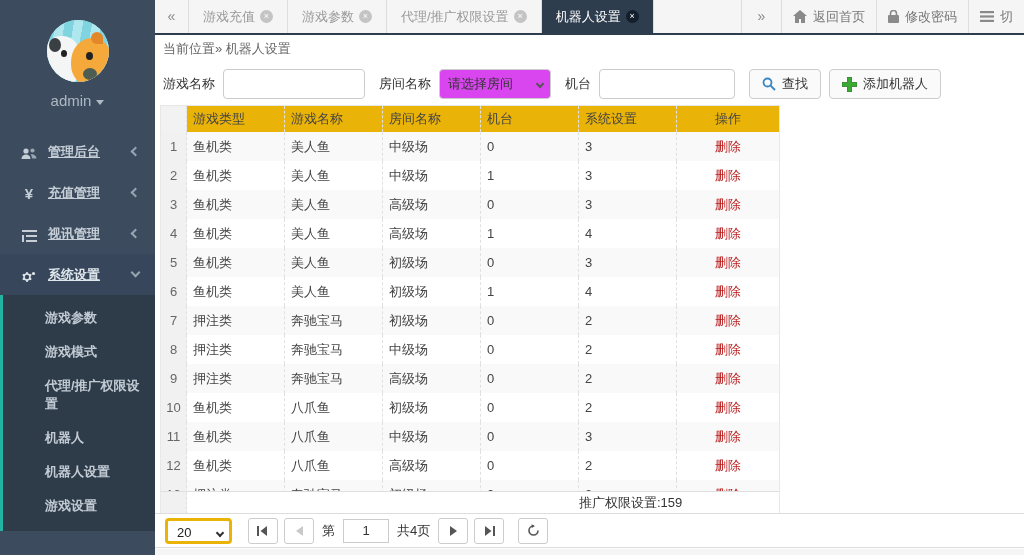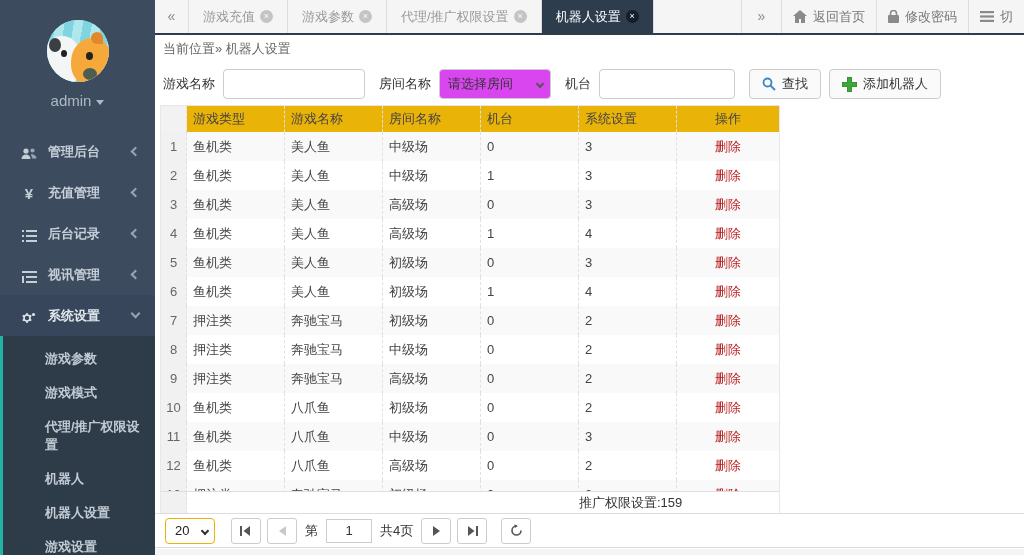--- a/index.html
+++ b/index.html
@@ -24,21 +24,21 @@
     background:#e2882a; border-radius:50% 50% 0 50%; }
   .avatar .eye1 { position:absolute; left:14px; top:30px; width:6px; height:7px; background:#222; border-radius:50%; }
   .avatar .eye2 { position:absolute; right:16px; top:32px; width:7px; height:8px; background:#222; border-radius:50%; }
   .avatar .pad { position:absolute; right:12px; bottom:2px; width:14px; height:12px;
     background:#4e5d52; border-radius:50%; }
   .user-row { margin-top:10px; text-align:center; color:#aeb9c4; font-size:15px; }
   .caret-down { display:inline-block; width:0; height:0; margin-left:5px; vertical-align:middle;
     border-left:4px solid transparent; border-right:4px solid transparent; border-top:5px solid #aeb9c4; }
   .menu { margin-top:22px; }
   .menu-item { position:relative; height:41px; line-height:41px; padding-left:20px;
-    color:#c6cfd8; font-size:13px; font-weight:bold; cursor:pointer; }
+    color:#c6cfd8; font-size:13px; font-weight:bold; cursor:pointer;text-decoration:underline; }
   .menu-item .mi-icon { display:inline-block; width:18px; margin-right:10px; vertical-align:middle; text-align:center; }
   .menu-item svg { vertical-align:middle; }
   .chev { position:absolute; right:16px; top:17px; width:7px; height:7px;
     border-left:2px solid #97a3ae; border-bottom:2px solid #97a3ae; transform:rotate(45deg); }
   .chev.down { transform:rotate(-45deg); top:15px; }
   .menu-item.active { background:#37465a; color:#dfe6ec; }
   .submenu { background:#2e3c4a; border-left:3px solid #22b3a2; padding:6px 0 8px 0; }
   .submenu-item { padding:8px 10px 8px 42px; color:#c2cbd4; font-size:13px; font-weight:bold;
     line-height:18px; cursor:pointer; }
 
@@ -98,21 +98,21 @@
   .c6 { flex:1; text-align:center; padding-left:0; border-right:none; }
   .del { color:#b91c1c; text-decoration:none; cursor:pointer; }
   .summary-row { display:flex; height:23px; border-top:1px solid #dfdfdf; background:#fff; }
   .summary-row .sumcell0 { width:26px; background:#f1f1f1; border-right:1px dashed #e0e0e0; }
   .summary-row .sumtext { padding-left:392px; font-size:13px; color:#333; line-height:22px; }
 
   
   .pager { position:absolute; left:0; top:513px; width:869px; height:35px; background:#fff;
     border-top:1px solid #ddd; border-bottom:1px solid #ddd; display:flex; align-items:center;
     padding-left:10px; gap:6px; }
-  .psel { position:relative; width:50px; height:26px; border:1px solid #eab308; border-radius:4px;
+  .psel { position:relative; width:67px; height:26px; border:3px solid #eab308; border-radius:4px;
     font-size:13px; color:#222; line-height:24px; padding-left:9px; background:#fff; cursor:pointer; }
   .psel .sel-caret { position:absolute; right:6px; top:9px; width:6px; height:6px;
     border-left:2px solid #333; border-bottom:2px solid #333; transform:rotate(-45deg); }
   .pgroup { display:flex; align-items:center; gap:6px; margin-left:10px; }
   .pbtn { width:30px; height:26px; border:1px solid #ccc; border-radius:3px; background:#fff;
     display:flex; align-items:center; justify-content:center; cursor:pointer; }
   .ptext { font-size:13px; color:#333; margin:0 2px; }
   .pinput { width:46px; height:24px; border:1px solid #ccc; text-align:center; font-size:13px; color:#333; }
   .bottom-strip { position:absolute; left:0; top:549px; width:869px; height:6px; background:#f5f5f5; }
 </style>
@@ -145,35 +145,20 @@
               <circle cx="5" cy="4" r="2.6" fill="#c6cfd8"></circle>
               <path d="M0.5 12c0-3 2-4.6 4.5-4.6S9.5 9 9.5 12z" fill="#c6cfd8"></path>
               <circle cx="11.5" cy="3.5" r="2.1" fill="#9aa6b1"></circle>
               <path d="M9.8 7.2c2.8-.4 5.7 1.2 5.7 4.3h-4.2" fill="#9aa6b1"></path>
             </svg>
         </span><span>管理后台</span>
         <span class="chev"></span>
       </div>
       <div class="menu-item">
         <span class="mi-icon" style="font-size:15px;color:#c6cfd8;">¥</span><span>充值管理</span>
-        <span class="chev"></span>
-      </div>
-      <div class="menu-item">
-        <span class="mi-icon">
-          <svg width="15" height="12" viewBox="0 0 15 12">
-              <g fill="#c6cfd8">
-                <rect x="0" y="0" width="2" height="2"></rect>
-                <rect x="4" y="0" width="11" height="2"></rect>
-                <rect x="0" y="5" width="2" height="2"></rect>
-                <rect x="4" y="5" width="11" height="2"></rect>
-                <rect x="0" y="10" width="2" height="2"></rect>
-                <rect x="4" y="10" width="11" height="2"></rect>
-              </g>
-            </svg>
-        </span><span>后台记录</span>
         <span class="chev"></span>
       </div>
       <div class="menu-item">
         <span class="mi-icon">
           <svg width="15" height="12" viewBox="0 0 15 12">
               <g fill="#c6cfd8">
                 <rect x="0" y="0" width="15" height="2"></rect>
                 <rect x="0" y="5" width="2" height="7"></rect>
                 <rect x="4" y="5" width="11" height="2"></rect>
                 <rect x="4" y="10" width="11" height="2"></rect>

